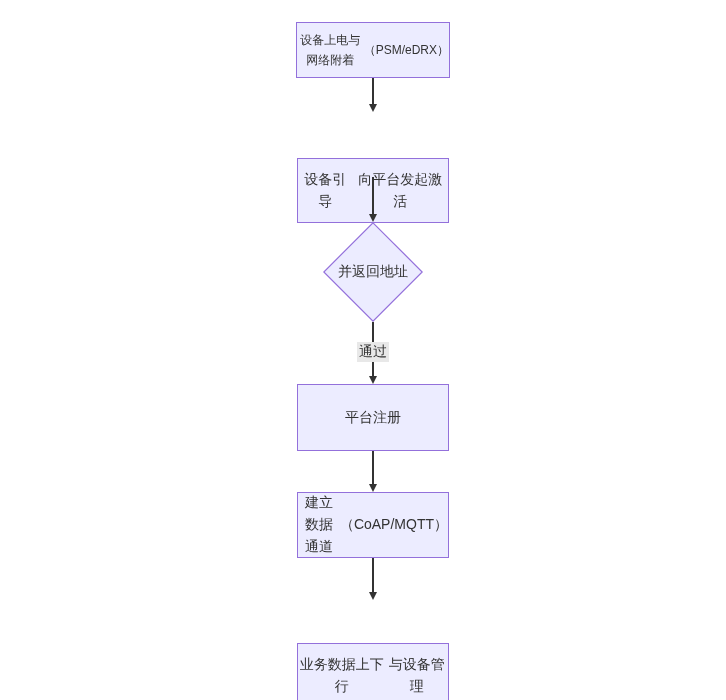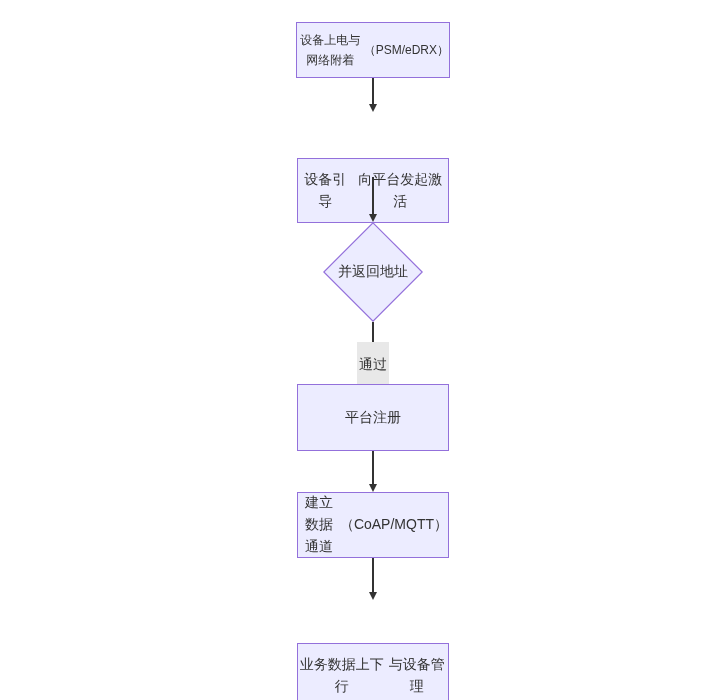--- a/index.html
+++ b/index.html
@@ -68,21 +68,21 @@
     font-size: 14px;
   }
   .edge-label {
     position: absolute;
     left: 373px;
     top: 342px;
     transform: translateX(-50%);
     background: var(--edge-label-bg, #e8e8e8);
     font-size: 14px;
     line-height: 1.4;
-    padding: 13px 2px;
+    padding: 0 2px;
     white-space: nowrap;
   }
 </style>
 </head>
 <body>
 
 <div class="canvas">
 
   <div class="node rect small" style="left:296px; top:22px; width:154px; height:56px;">
     <span>设备上电与网络附着</span>

